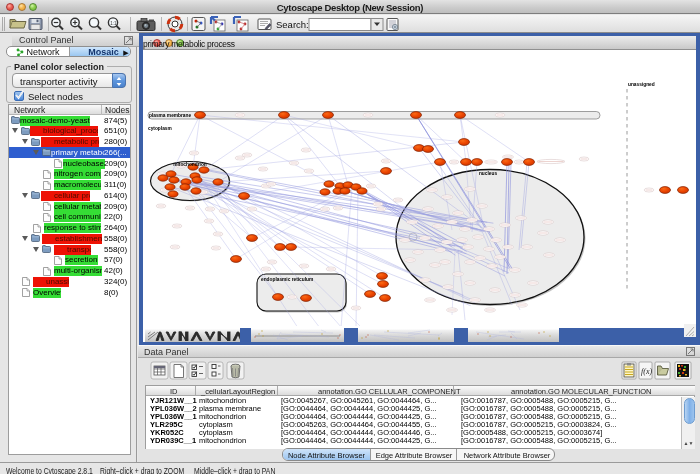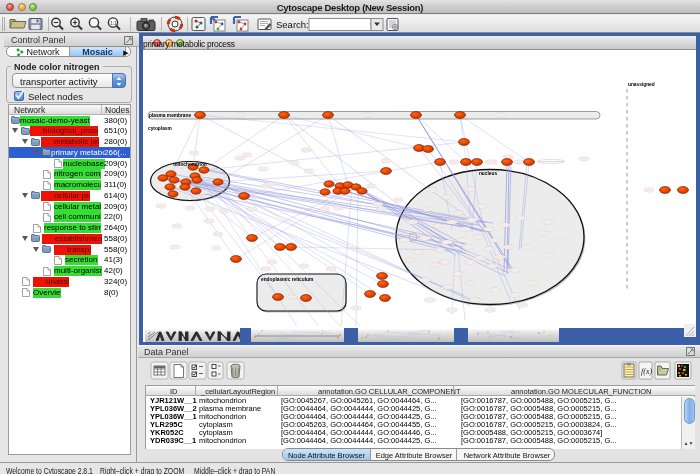--- a/index.html
+++ b/index.html
@@ -4,21 +4,21 @@
 <style>
 * { margin:0; padding:0; box-sizing:border-box; }
 html,body { width:700px; height:474px; overflow:hidden; font-family:"Liberation Sans", sans-serif; background:#e8e8e8; }
 #titlebar { position:absolute; left:0; top:0; width:700px; height:14px;
   background:linear-gradient(#e3e3e3,#cacaca 60%,#bdbdbd); border-bottom:1px solid #7d7d7d; }
 #titlebar .title { position:absolute; left:0; right:0; top:1.5px; text-align:center; font-size:9.5px; font-weight:bold; letter-spacing:-0.3px; color:#1a1a1a; }
 .tl { position:absolute; top:2.5px; width:8px; height:8px; border-radius:50%; }
 #toolbar { position:absolute; left:0; top:15px; width:700px; height:18px;
   background:linear-gradient(#f5f5f5,#dedede); border-bottom:1px solid #8c8c8c; }
 #cpanel { position:absolute; left:0; top:34px; width:137px; height:428px; background:#e6e6e6; border-right:1px solid #9a9a9a; }
-#cphead { position:absolute; left:4px; top:0; width:137px; height:13px;
+#cphead { position:absolute; left:12px; top:0; width:137px; height:13px;
   background:linear-gradient(#e9e9e9,#cfcfcf); border-bottom:1px solid #a8a8a8; font-size:9px; color:#333; padding:1px 0 0 7px; }
 #netwin { position:absolute; left:139px; top:33px; width:561px; height:312px; background:#3c60a8; }
 #netwin .tbar { position:absolute; left:4px; top:3px; right:4px; height:14px;
   background:linear-gradient(#ececec,#c9c9c9); border-bottom:1px solid #909090; }
 #netwin .tbar .t { position:absolute; left:0; right:0; top:2.5px; font-size:8.5px; letter-spacing:-0.3px; color:#111; }
 #canvas { position:absolute; left:4px; top:17px; right:4px; bottom:3px; background:#fff; }
 #dpanel { position:absolute; left:138px; top:345px; width:562px; height:117px; background:#e3e3e3; }
 #dphead { position:absolute; left:0; top:0; width:562px; height:13px;
   background:linear-gradient(#e9e9e9,#cfcfcf); border-top:1px solid #f8f8f8; border-bottom:1px solid #a8a8a8; font-size:9px; color:#333; padding:1px 0 0 6px; }
 #statusbar { position:absolute; left:0; top:462px; width:700px; height:12px; background:#e6e6e6; border-top:1px solid #9a9a9a; font-size:8.5px; color:#222; }
@@ -154,26 +154,26 @@
 
   <div style="position:absolute;left:6px;top:12px;width:125px;height:11px;background:#fff;border:1px solid #8f8f8f;border-radius:5px;overflow:hidden;">
     <div style="position:absolute;left:0;top:0;width:62px;height:11px;font-size:9px;text-align:center;color:#111;">
       <svg style="position:absolute;left:9px;top:1px" width="8" height="9" viewBox="0 0 8 9">
           <circle cx="2" cy="2" r="1.4" fill="#2aa52a"></circle>
           <circle cx="6" cy="4" r="1.4" fill="#2aa52a"></circle>
           <circle cx="2.5" cy="7" r="1.4" fill="#2aa52a"></circle>
           <path d="M2 2 L6 4 L2.5 7" stroke="#2aa52a" stroke-width="0.7" fill="none"></path>
         </svg>
       <span style="margin-left:10px;">Network</span></div>
-    <div style="position:absolute;left:62px;top:0;width:57px;height:11px;background:linear-gradient(#cfe6fb,#8fc0ef);border-left:1px solid #999;border-right:1px solid #999;font-size:9px;font-weight:bold;text-align:center;color:#16366e;">Mosaic</div>
+    <div style="position:absolute;left:62px;top:0;width:69px;height:11px;background:linear-gradient(#cfe6fb,#8fc0ef);border-left:1px solid #999;border-right:1px solid #999;font-size:9px;font-weight:bold;text-align:center;color:#16366e;">Mosaic</div>
     <div style="position:absolute;left:113px;top:0;width:12px;height:11px;font-size:7px;text-align:center;color:#111;padding-top:1.5px;">▶</div>
   </div>
 
   <div style="position:absolute;left:6px;top:32px;width:126px;height:37px;border:1px solid #adadad;border-radius:3px;"></div>
-  <div style="position:absolute;left:11px;top:27.5px;background:#e6e6e6;padding:0 3px;font-size:9px;font-weight:bold;color:#222;">Node color nitrogen</div>
+  <div style="position:absolute;left:11px;top:27.5px;background:#e6e6e6;padding:0 3px;font-size:9px;font-weight:bold;color:#222;">Panel color selection</div>
 
   <div style="position:absolute;left:12px;top:39px;width:114px;height:15px;background:linear-gradient(#ffffff,#e8e8e8);border:1px solid #969696;border-radius:4px;">
     <span style="position:absolute;left:7px;top:2px;font-size:9.5px;color:#111;">transporter activity</span>
     <div style="position:absolute;right:-1px;top:-1px;width:14px;height:15px;border-radius:0 4px 4px 0;background:linear-gradient(#a8c8f0,#5e96dd 50%,#4a82cc);border:1px solid #4a74b0;">
       <svg width="12" height="13" viewBox="0 0 12 13">
           <path d="M6 2 L8.4 5 L3.6 5 Z" fill="#fff"></path>
           <path d="M6 11 L8.4 8 L3.6 8 Z" fill="#fff"></path>
         </svg>
     </div>
   </div>
@@ -192,21 +192,21 @@
       <div style="position:absolute;left:92px;top:0;width:1px;height:10px;background:#bbb;"></div>
     </div>
     <div id="tree" style="position:absolute;left:0;top:10px;width:121px;height:340px;overflow:hidden;">
       <div class="trow" style="top:0.0px;">
           <svg class="ticon" style="left:2px" width="9" height="8" viewBox="0 0 9 8">
             <rect x="0.5" y="1.5" width="8" height="6" rx="1" fill="#7d9cc0" stroke="#4a5f78" stroke-width="0.8"></rect>
             <path d="M0.5 2.5 L0.5 1.2 Q0.5 0.5 1.2 0.5 L3.2 0.5 L4.2 1.8" fill="#7d9cc0" stroke="#4a5f78" stroke-width="0.8"></path>
             <rect x="1.2" y="2.2" width="6.6" height="1.2" fill="#9cb6d4"></rect>
           </svg>
           <span class="lbl grn" style="left:11px;width:70px;">mosaic-demo-yeast</span>
-          <span class="num">380(0)</span>
+          <span class="num">874(5)</span>
         </div>
       <div class="trow" style="top:10.75px;">
           <div class="arr" style="left:3px"></div>
           <svg class="ticon" style="left:12px" width="9" height="8" viewBox="0 0 9 8">
             <rect x="0.5" y="1.5" width="8" height="6" rx="1" fill="#7d9cc0" stroke="#4a5f78" stroke-width="0.8"></rect>
             <path d="M0.5 2.5 L0.5 1.2 Q0.5 0.5 1.2 0.5 L3.2 0.5 L4.2 1.8" fill="#7d9cc0" stroke="#4a5f78" stroke-width="0.8"></path>
             <rect x="1.2" y="2.2" width="6.6" height="1.2" fill="#9cb6d4"></rect>
           </svg>
           <span class="lbl red" style="left:21px;width:68px;">biological_process</span>
           <span class="num">651(0)</span>
@@ -308,21 +308,21 @@
           </svg>
           <span class="lbl red" style="left:45px;width:37px;">transport</span>
           <span class="num">558(0)</span>
         </div>
       <div class="trow" style="top:139.75px;">
           <svg class="ticon" style="left:45px" width="8" height="9" viewBox="0 0 8 9">
             <path d="M0.5 0.5 L5 0.5 L7.5 3 L7.5 8.5 L0.5 8.5 Z" fill="#fdfdfd" stroke="#8a8a8a" stroke-width="0.8"></path>
             <path d="M5 0.5 L5 3 L7.5 3" fill="#e8e8e8" stroke="#8a8a8a" stroke-width="0.7"></path>
           </svg>
           <span class="lbl grn" style="left:56px;width:33px;">secretion</span>
-          <span class="num">41(3)</span>
+          <span class="num">57(0)</span>
         </div>
       <div class="trow" style="top:150.5px;">
           <svg class="ticon" style="left:34px" width="8" height="9" viewBox="0 0 8 9">
             <path d="M0.5 0.5 L5 0.5 L7.5 3 L7.5 8.5 L0.5 8.5 Z" fill="#fdfdfd" stroke="#8a8a8a" stroke-width="0.8"></path>
             <path d="M5 0.5 L5 3 L7.5 3" fill="#e8e8e8" stroke="#8a8a8a" stroke-width="0.7"></path>
           </svg>
           <span class="lbl grn" style="left:45px;width:48px;">multi-organism proc</span>
           <span class="num">42(0)</span>
         </div>
       <div class="trow" style="top:161.25px;">

